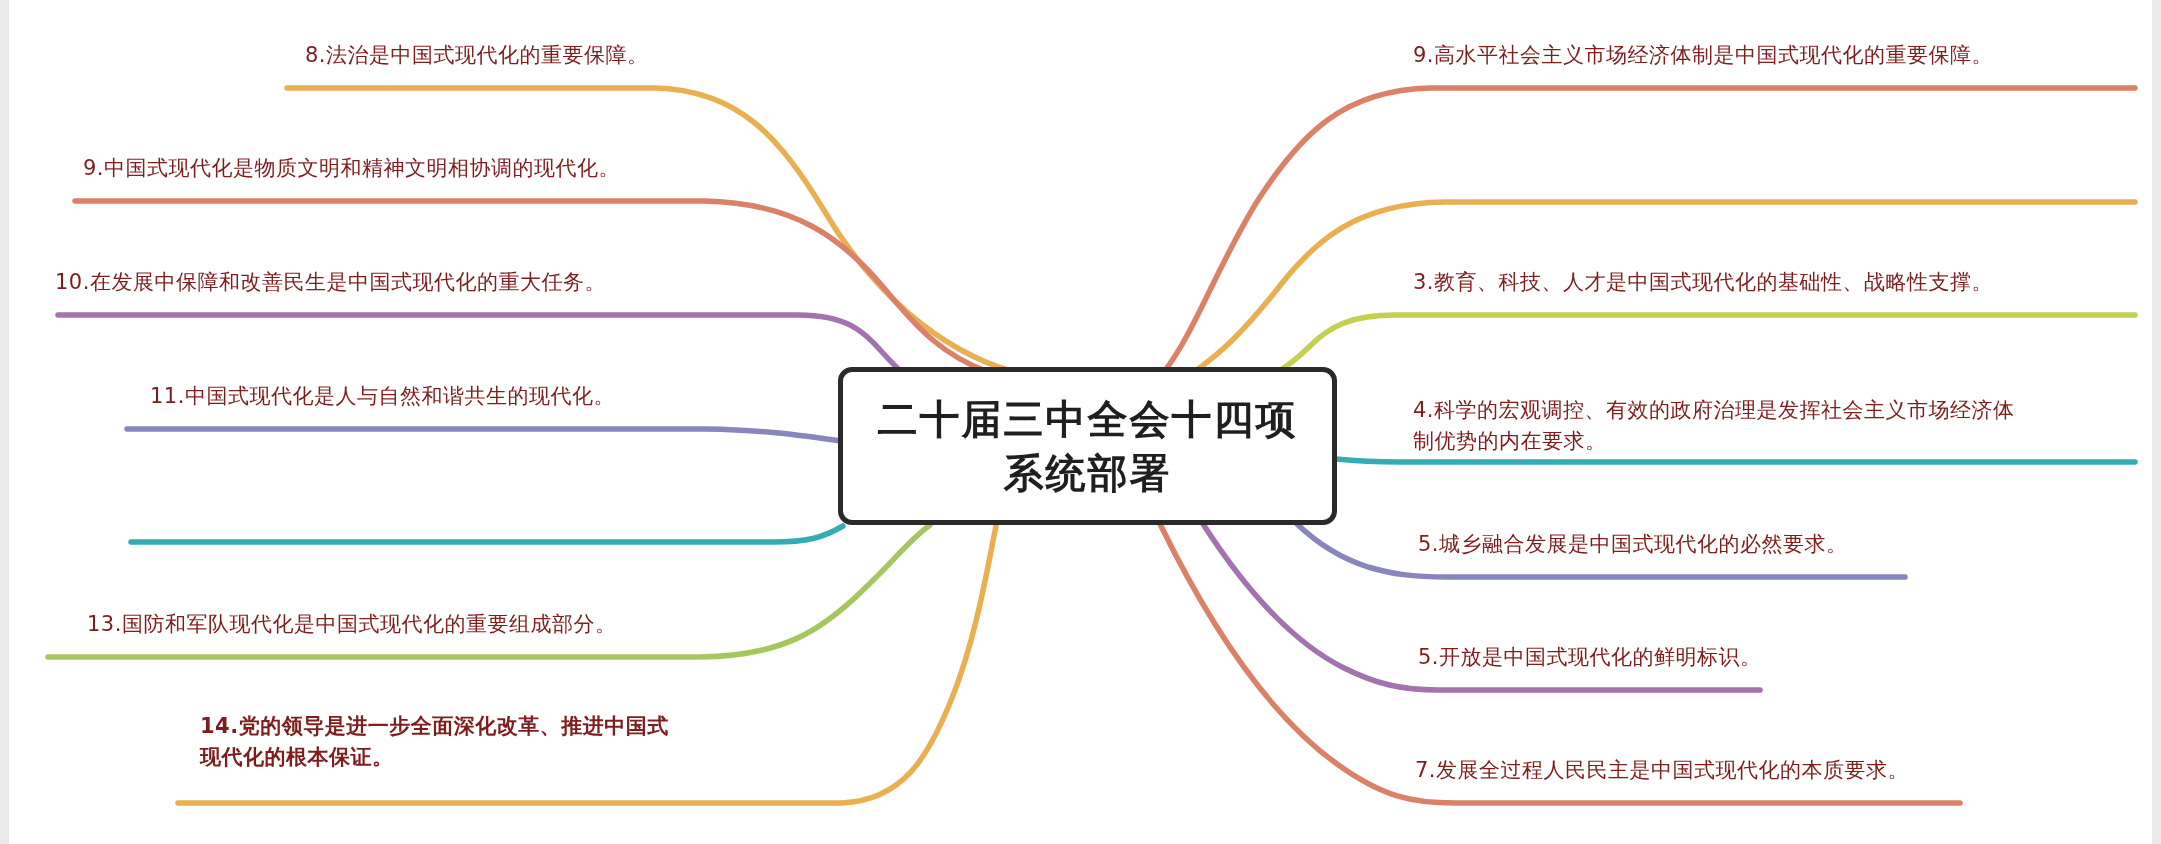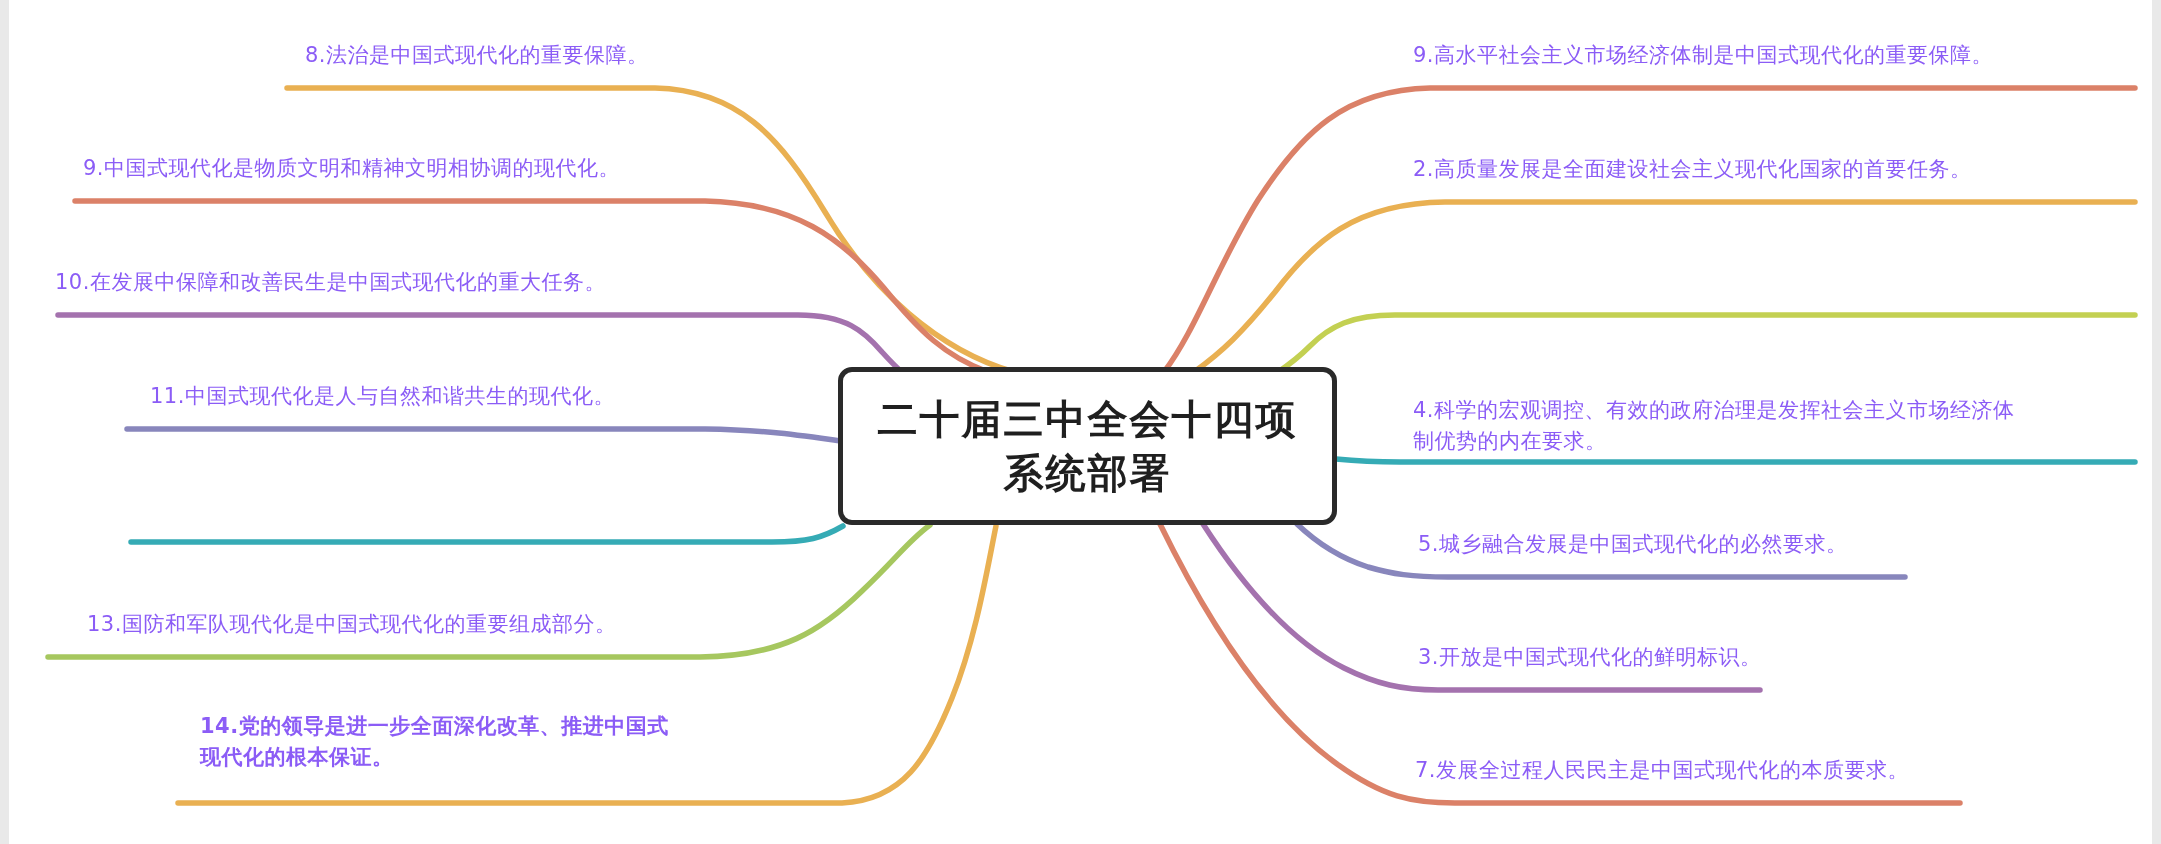--- a/index.html
+++ b/index.html
@@ -14,21 +14,21 @@
     position:absolute;top:0;bottom:0;width:9px;background:#e9e9e9;
   }
   .edge-strip.left{left:0;}
   .edge-strip.right{right:0;}
   svg.connectors{position:absolute;left:0;top:0;width:2161px;height:844px;}
   svg.connectors path{fill:none;stroke-width:5.5;stroke-linecap:round;}
   .branch-label{
     position:absolute;
     font-size:21px;
     line-height:31px;
-    color:#8b5cf6;
+    color:#7f1d1d;
     white-space:nowrap;
     letter-spacing:0.5px;
   }
   .branch-label.two-line{white-space:normal;margin-top:14px;}
   .central-node{
     position:absolute;
     left:838px;top:367px;width:499px;height:158px;
     box-sizing:border-box;
     background:#ffffff;
     border:5px solid #2a2a2a;
@@ -67,24 +67,24 @@
     <path d="M 48 657 L 700 657 C 782 656 821 631 862 591 C 897 558 908 541 930 525" stroke="#a6c75f"></path>
     <path d="M 178 803 L 842 803 C 903 800 928 758 952 698 C 976 638 987 570 996 526" stroke="#e9b052"></path>
   </svg>
 
   <div class="central-node">
     <div class="title-line">二十届三中全会十四项</div>
     <div class="title-line">系统部署</div>
   </div>
 
   <div class="branch-label" style="left:1413px;top:40px;">9.高水平社会主义市场经济体制是中国式现代化的重要保障。</div>
-  <div class="branch-label" style="left:1413px;top:154px;">2.高质量发展是全面建设社会主义现代化国家的首要任务。</div>
+  <div class="branch-label" style="left:1413px;top:267px;">3.教育、科技、人才是中国式现代化的基础性、战略性支撑。</div>
   <div class="branch-label two-line" style="left:1413px;top:381px;width:620px;">4.科学的宏观调控、有效的政府治理是发挥社会主义市场经济体制优势的内在要求。</div>
   <div class="branch-label" style="left:1418px;top:529px;">5.城乡融合发展是中国式现代化的必然要求。</div>
-  <div class="branch-label" style="left:1418px;top:642px;">3.开放是中国式现代化的鲜明标识。</div>
+  <div class="branch-label" style="left:1418px;top:642px;">5.开放是中国式现代化的鲜明标识。</div>
   <div class="branch-label" style="left:1415px;top:755px;">7.发展全过程人民民主是中国式现代化的本质要求。</div>
 
   <div class="branch-label" style="left:305px;top:40px;">8.法治是中国式现代化的重要保障。</div>
   <div class="branch-label" style="left:83px;top:153px;">9.中国式现代化是物质文明和精神文明相协调的现代化。</div>
   <div class="branch-label" style="left:55px;top:267px;">10.在发展中保障和改善民生是中国式现代化的重大任务。</div>
   <div class="branch-label" style="left:150px;top:381px;">11.中国式现代化是人与自然和谐共生的现代化。</div>
   <div class="branch-label" style="left:87px;top:609px;">13.国防和军队现代化是中国式现代化的重要组成部分。</div>
   <div class="branch-label two-line" style="left:200px;top:697px;width:470px;font-weight:bold;">14.党的领导是进一步全面深化改革、推进中国式现代化的根本保证。</div>
 
 </div>

